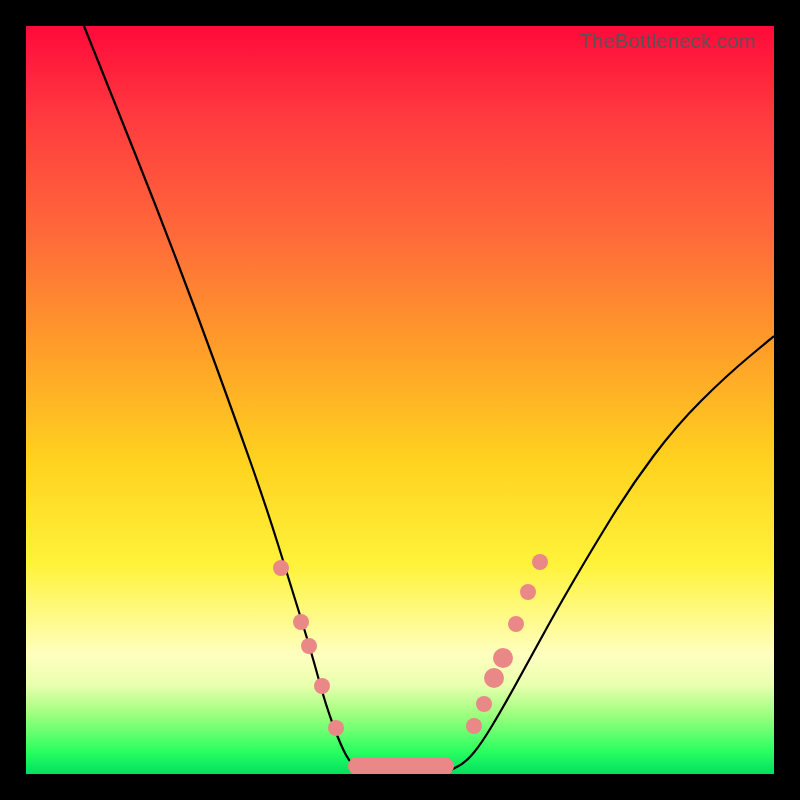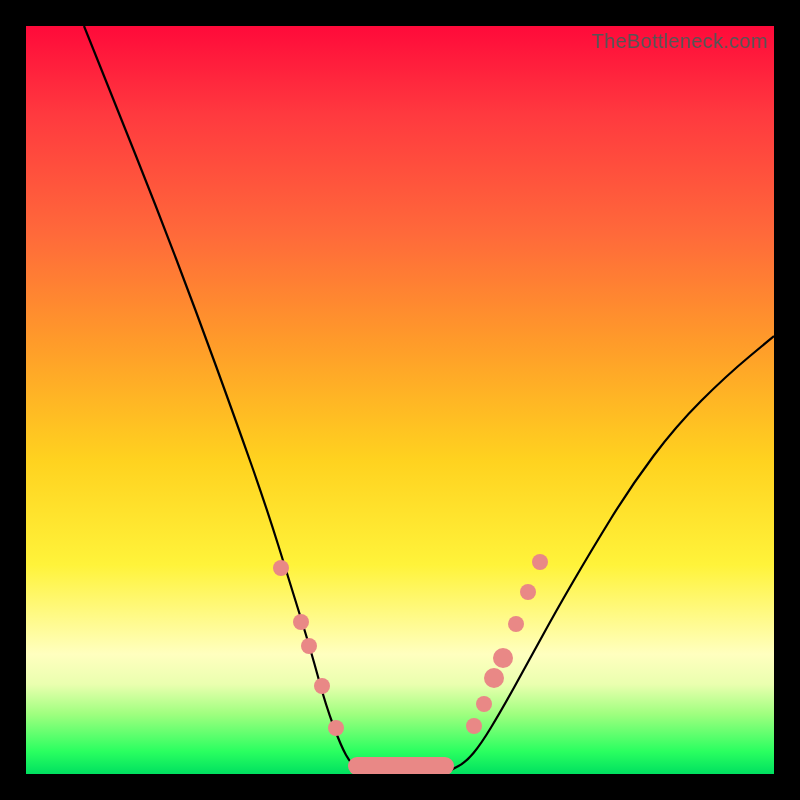--- a/index.html
+++ b/index.html
@@ -34,21 +34,21 @@
       #ffffbf 84%,
       #eaffaf 88%,
       #9fff7f 92%,
       #2aff60 97%,
       #00e060 100%
     );
   }
   .watermark {
     position: absolute;
     top: 4px;
-    right: 6px;
+    right: 18px;
     color: #555;
     font-size: 20px;
     font-weight: 500;
     letter-spacing: 0.3px;
     user-select: none;
   }
   svg.curve {
     position: absolute;
     left: 0;
     top: 0;

